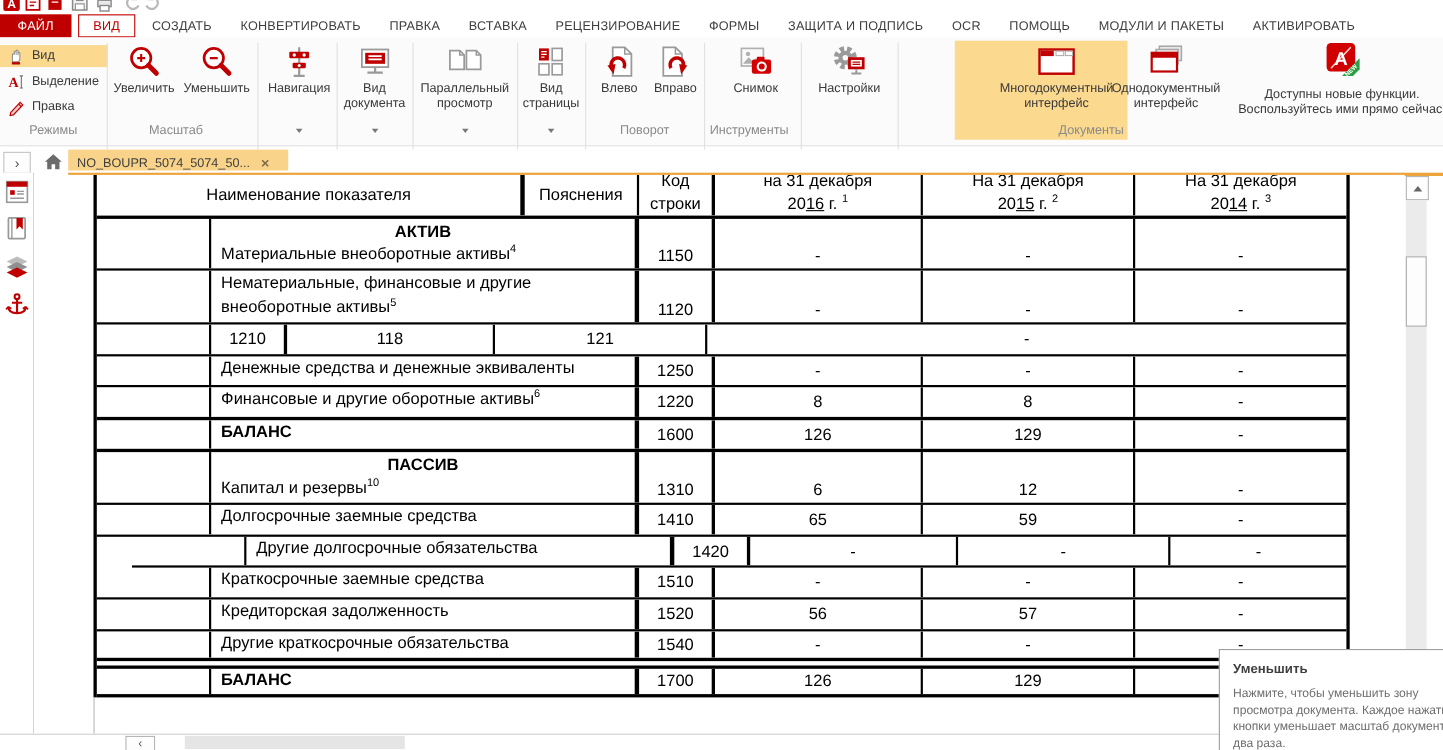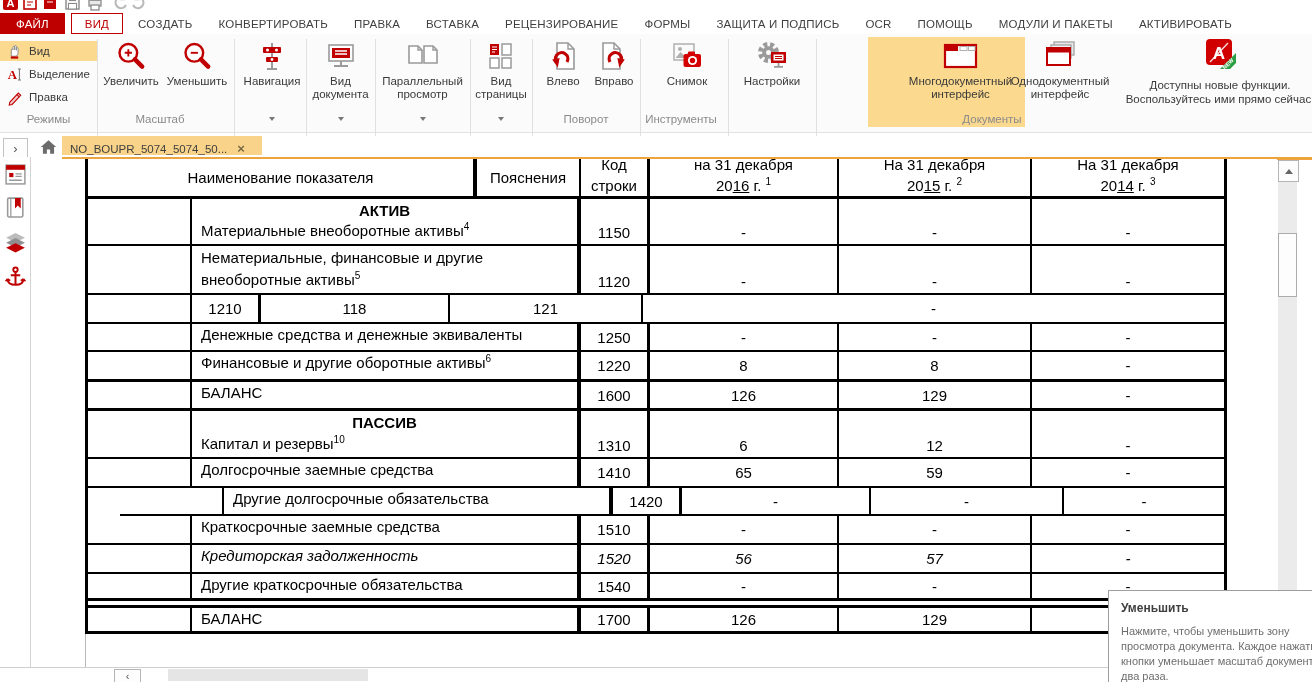--- a/index.html
+++ b/index.html
@@ -54,21 +54,21 @@
   .c-val{width:189px;border-right:2px solid #000;flex:none;}
   .c-val2{width:193px;border-right:2px solid #000;flex:none;}
   .c-val3{flex:1;border-right:none;}
   .t-head{height:41px;border-bottom:3px solid #000;}
   .t-head .hc{font-size:15px;text-align:center;}
   .t-head .twolines{display:flex;flex-direction:column;justify-content:flex-start;margin-top:-5px;line-height:21px;}
   .yu{text-decoration:underline;}
   sup{font-size:10px;line-height:0;}
   .t-row .sec{text-align:center;font-weight:bold;padding-top:3px;}
   .t-row .nm{padding-left:9px;line-height:22px;}
-  .t-row .nm.b{font-weight:normal;}
+  .t-row .nm.b{font-weight:bold;}
   .t-row.tall .c-name{justify-content:space-between;padding-bottom:2px;}
   .t-row.tall .nm{margin-top:auto;}
   .t-row.tall .c-code,.t-row.tall .c-val,.t-row.tall .c-val2,.t-row.tall .c-val3{align-items:flex-end;padding-bottom:3px;}
   #pageguide{position:absolute;left:85px;top:634px;width:1px;height:34px;background:#b9b9b9;}
   
   #vscroll{position:absolute;right:14px;top:158px;width:21px;height:524px;}
   #vscroll .vbtn{position:absolute;left:1px;top:2px;width:19px;height:20px;border:1px solid #b5b5b5;background:#fdfdfd;display:flex;align-items:center;justify-content:center;}
   #vscroll .vbtn .tri{width:0;height:0;border-left:4px solid transparent;border-right:4px solid transparent;border-bottom:5px solid #666;}
   #vscroll .vtrack{position:absolute;left:1px;top:24px;width:19px;bottom:0;background:#EBEBEB;}
   #vscroll .vthumb{position:absolute;left:1px;top:75px;width:17px;height:62px;background:#FDFDFD;border:1px solid #ACACAC;}
@@ -515,21 +515,21 @@
       <div class="t-row" style="height: 29px;">
         <div class="tc c-notes"></div>
         <div class="tc c-name">
           <div class="nm">Краткосрочные заемные средства</div>
         </div>
         <div class="tc c-code">1510</div>
         <div class="tc c-val">-</div>
         <div class="tc c-val2">-</div>
         <div class="tc c-val3">-</div>
       </div>
-      <div class="t-row" style="height: 29px; font-style: italic;">
+      <div class="t-row" style="height: 29px;">
         <div class="tc c-notes"></div>
         <div class="tc c-name">
           <div class="nm">Кредиторская задолженность</div>
         </div>
         <div class="tc c-code">1520</div>
         <div class="tc c-val">56</div>
         <div class="tc c-val2">57</div>
         <div class="tc c-val3">-</div>
       </div>
       <div class="t-row tb" style="height: 27px;">

